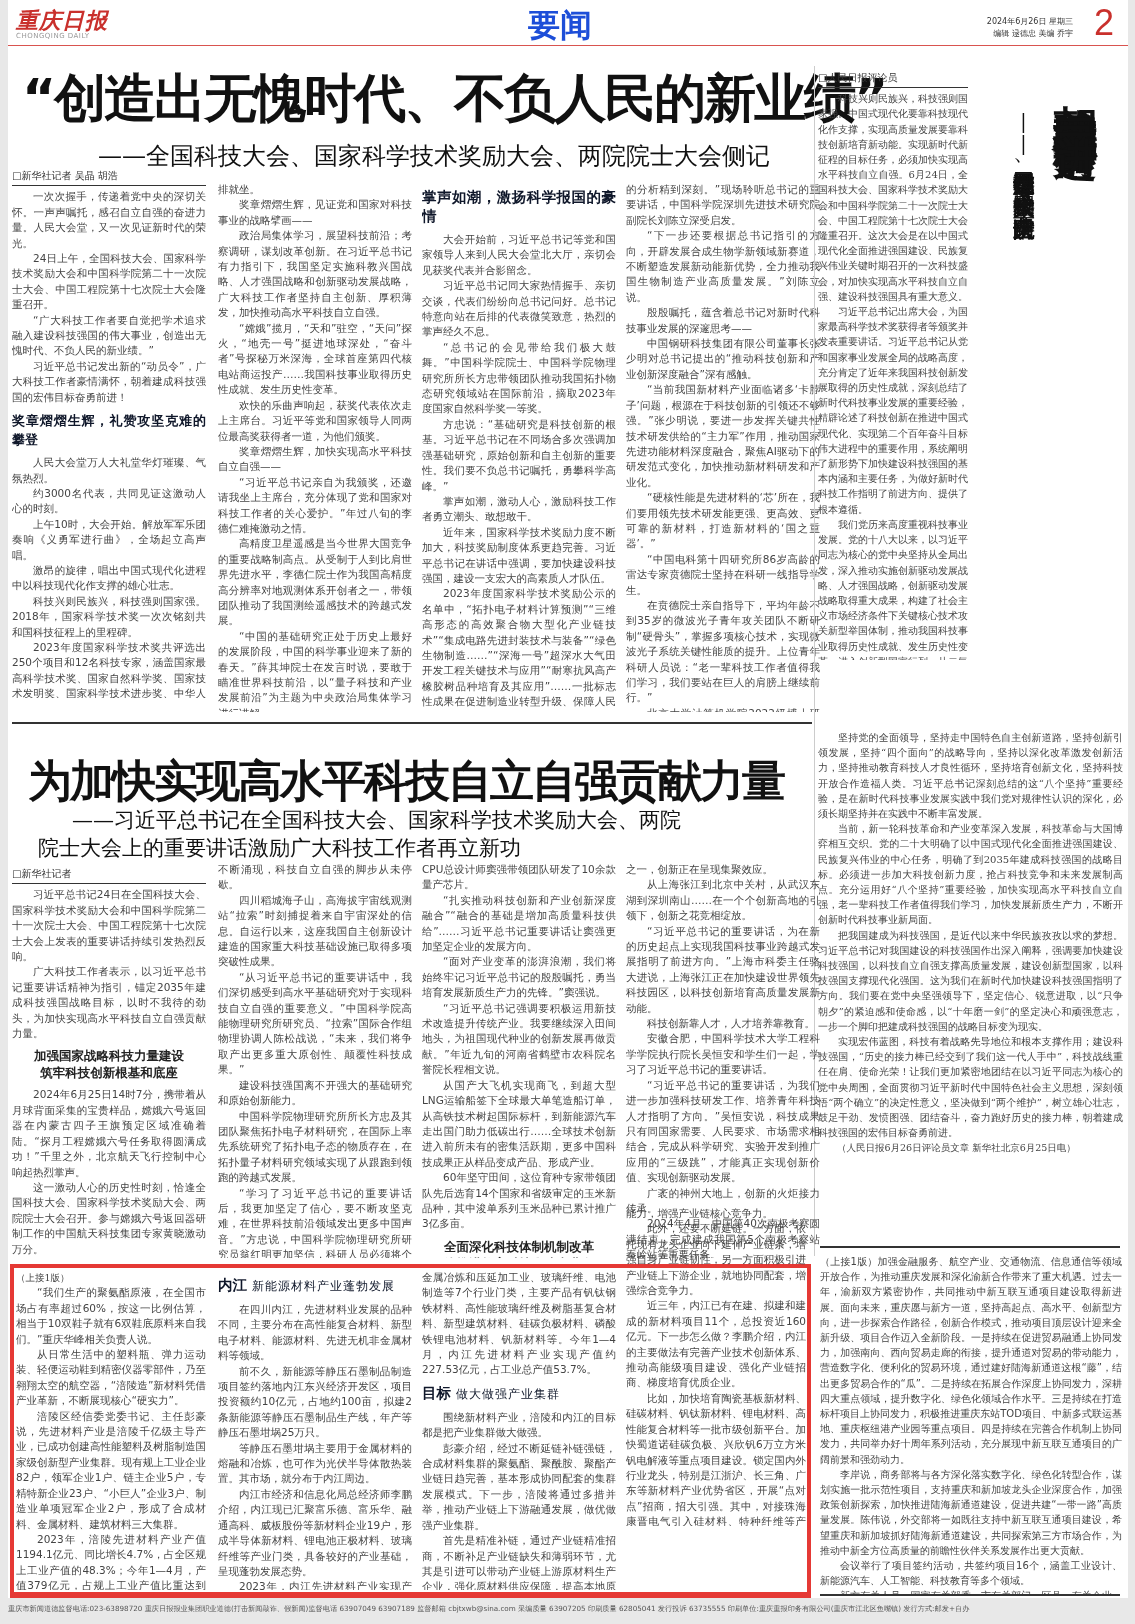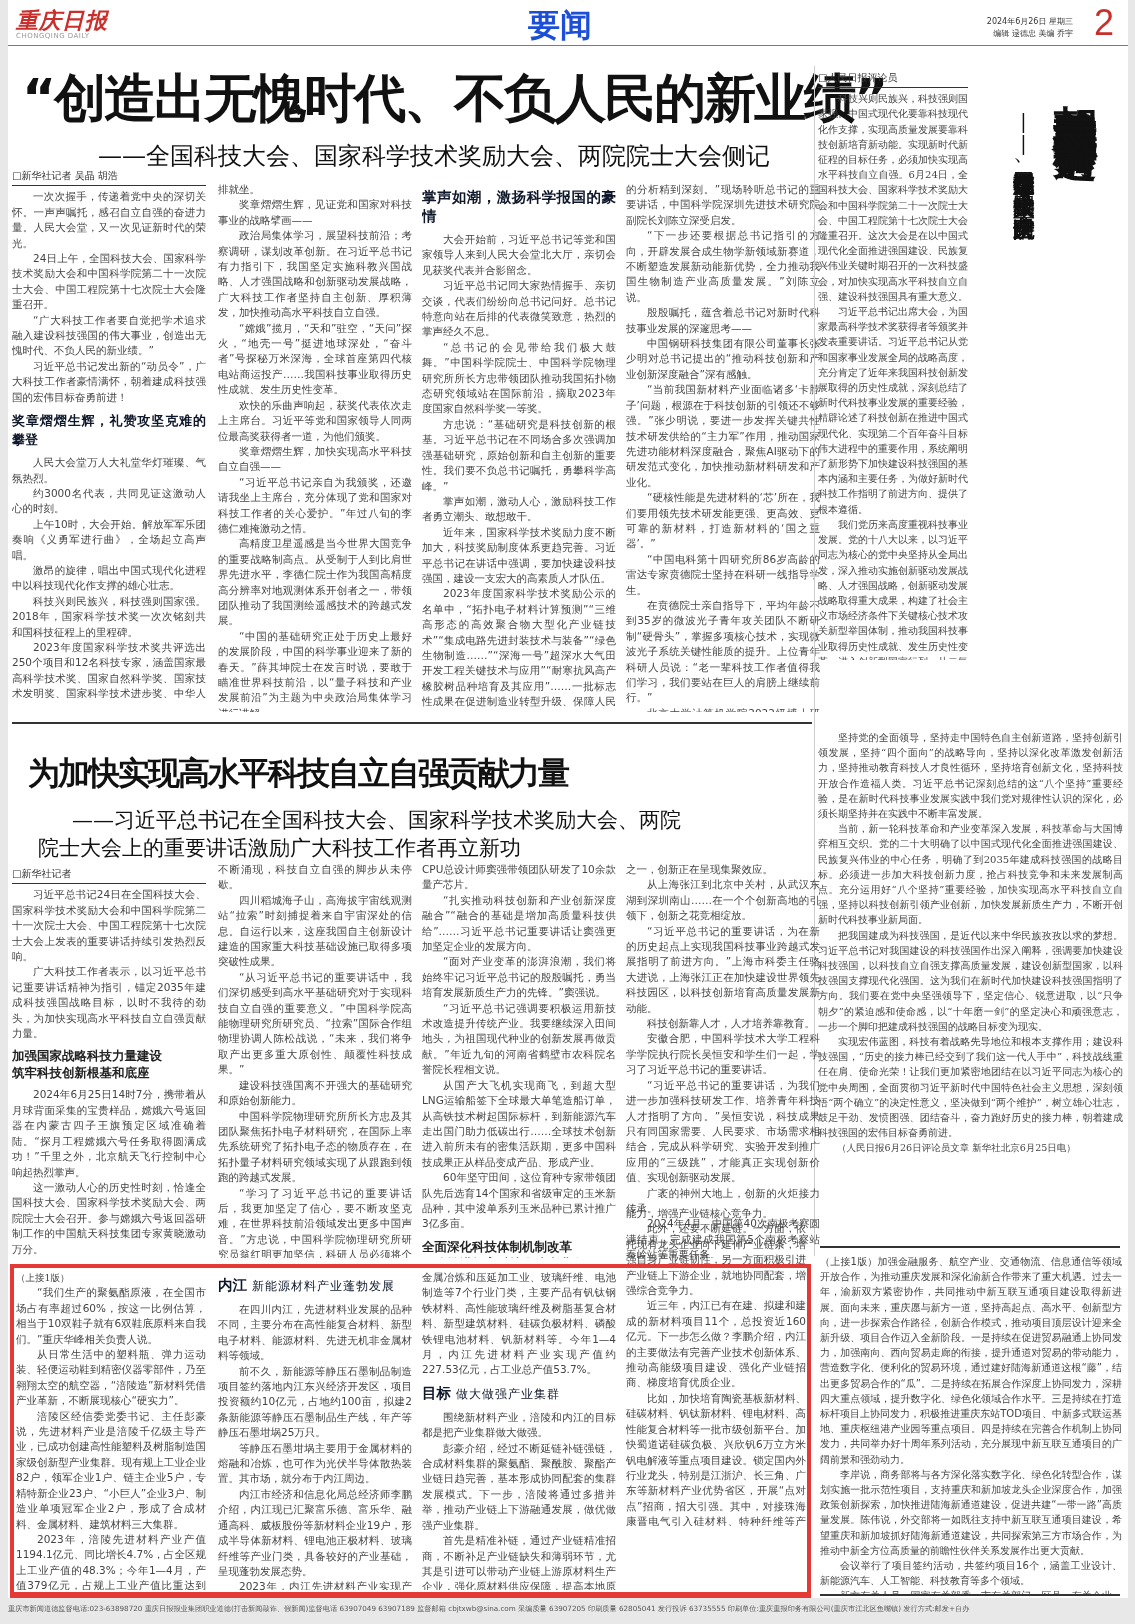--- a/index.html
+++ b/index.html
@@ -12,21 +12,21 @@
 .section{position:absolute;left:520px;top:4px;font-family:"DejaVu Serif",serif;font-size:32px;font-weight:bold;color:#1d4ed8}
 .dateinfo{position:absolute;right:55px;top:16px;font-size:8px;color:#333;text-align:right;line-height:12px}
 .pageno{position:absolute;right:14px;top:2px;font-size:36px;color:#c9302c;font-family:"Liberation Sans",sans-serif}
 .h1{position:absolute;font-family:"DejaVu Sans",sans-serif;font-weight:bold;color:#111;white-space:nowrap;letter-spacing:-2px}
 .sub{position:absolute;font-family:"DejaVu Serif",serif;color:#111;white-space:nowrap}
 .col{position:absolute;font-size:10.5px;line-height:15.4px;color:#444;text-align:justify;overflow:hidden}
 .col p{text-indent:2em}
 .col p.noind{text-indent:0}
 .byline{font-family:"DejaVu Serif",serif;font-size:10px;border-bottom:1.5px solid #333;padding-bottom:2px;margin-bottom:3px;color:#333}
 .sh{font-weight:bold;font-size:14.5px;color:#0f172a;margin:6px 0;text-indent:0;line-height:19px}
-.sh2{font-weight:bold;font-size:12.5px;color:#222;margin:6px 0;line-height:17px}
+.sh2{font-weight:bold;font-size:12.5px;color:#222;text-align:center;margin:6px 0;line-height:17px}
 .serif{font-family:"DejaVu Serif",serif}
 .vtitle{position:absolute;writing-mode:vertical-rl;font-weight:bold;color:#111;white-space:nowrap}
 .hr{position:absolute;height:2px;background:#333}
 .vline{position:absolute;width:1px;background:#ccc}
 .redbox{position:absolute;left:2px;top:1264px;width:801px;height:334px;border:4px solid #e53935;border-bottom:6px solid #e53935}
 .footer{position:absolute;left:8px;top:1604px;width:1120px;font-size:7.2px;color:#555;white-space:nowrap;overflow:hidden}
 .src{text-align:left;text-indent:0;font-family:"DejaVu Serif",serif;font-size:9.5px}
 </style>
 </head>
 <body>
@@ -105,31 +105,31 @@
     <div class="byline">□人民日报评论员</div>
     <p>科技兴则民族兴，科技强则国家强。中国式现代化要靠科技现代化作支撑，实现高质量发展要靠科技创新培育新动能。实现新时代新征程的目标任务，必须加快实现高水平科技自立自强。6月24日，全国科技大会、国家科学技术奖励大会和中国科学院第二十一次院士大会、中国工程院第十七次院士大会隆重召开。这次大会是在以中国式现代化全面推进强国建设、民族复兴伟业关键时期召开的一次科技盛会，对加快实现高水平科技自立自强、建设科技强国具有重大意义。</p>
     <p>习近平总书记出席大会，为国家最高科学技术奖获得者等颁奖并发表重要讲话。习近平总书记从党和国家事业发展全局的战略高度，充分肯定了近年来我国科技创新发展取得的历史性成就，深刻总结了新时代科技事业发展的重要经验，精辟论述了科技创新在推进中国式现代化、实现第二个百年奋斗目标伟大进程中的重要作用，系统阐明了新形势下加快建设科技强国的基本内涵和主要任务，为做好新时代科技工作指明了前进方向、提供了根本遵循。</p>
     <p>我们党历来高度重视科技事业发展。党的十八大以来，以习近平同志为核心的党中央坚持从全局出发，深入推动实施创新驱动发展战略、人才强国战略，创新驱动发展战略取得重大成果，构建了社会主义市场经济条件下关键核心技术攻关新型举国体制，推动我国科技事业取得历史性成就、发生历史性变革，进入创新型国家行列。从二氧化碳人工合成淀粉到实现“技术追跑”，到全球首座第四代核电站商运投产，再到集成电路、人工智能等新兴产业蓬勃发展……我国基础前沿研究实现新突破，战略高技术领域迎来新跨越，创新驱动引领高质量发展取得新成就，科技体制改革打开新局面，国际开放合作取得新进展，为加快建成科技强国打下了坚实基础，为中国式现代化建设提供了有力支撑。</p>
   </div>
   <div class="vtitle" style="left:1040px;top:70px;font-size:44px;line-height:56px;letter-spacing:2px;height:640px">朝着建成科技强国的宏伟目标奋勇前进</div>
   <div class="vtitle serif" style="left:966px;top:112px;font-size:22px;line-height:28px;height:620px;width:64px;font-weight:normal;white-space:normal">——论学习贯彻习近平总书记在全国科技大会、国家科学技术奖励大会、两院院士大会上重要讲话</div>
 
   <div class="col serif" style="left:810px;top:730px;width:305px;height:440px;font-size:10px;line-height:15.2px">
     <p>坚持党的全面领导，坚持走中国特色自主创新道路，坚持创新引领发展，坚持“四个面向”的战略导向，坚持以深化改革激发创新活力，坚持推动教育科技人才良性循环，坚持培育创新文化，坚持科技开放合作造福人类。习近平总书记深刻总结的这“八个坚持”重要经验，是在新时代科技事业发展实践中我们党对规律性认识的深化，必须长期坚持并在实践中不断丰富发展。</p>
-    <p>当前，新一轮科技革命和产业变革深入发展，科技革命与大国博弈相互交织。党的二十大明确了以中国式现代化全面推进强国建设、民族复兴伟业的中心任务，明确了到2035年建成科技强国的战略目标。必须进一步加大科技创新力度，抢占科技竞争和未来发展制高点。充分运用好“八个坚持”重要经验，加快实现高水平科技自立自强，坚持以科技创新引领产业创新，加快发展新质生产力，不断开创新时代科技事业新局面。</p>
+    <p>当前，新一轮科技革命和产业变革深入发展，科技革命与大国博弈相互交织。党的二十大明确了以中国式现代化全面推进强国建设、民族复兴伟业的中心任务，明确了到2035年建成科技强国的战略目标。必须进一步加大科技创新力度，抢占科技竞争和未来发展制高点。充分运用好“八个坚持”重要经验，加快实现高水平科技自立自强，老一辈科技工作者值得我们学习，加快发展新质生产力，不断开创新时代科技事业新局面。</p>
     <p>把我国建成为科技强国，是近代以来中华民族孜孜以求的梦想。习近平总书记对我国建设的科技强国作出深入阐释，强调要加快建设科技强国，以科技自立自强支撑高质量发展，建设创新型国家，以科技强国支撑现代化强国。这为我们在新时代加快建设科技强国指明了方向。我们要在党中央坚强领导下，坚定信心、锐意进取，以“只争朝夕”的紧迫感和使命感，以“十年磨一剑”的坚定决心和顽强意志，一步一个脚印把建成科技强国的战略目标变为现实。</p>
     <p>实现宏伟蓝图，科技有着战略先导地位和根本支撑作用；建设科技强国，“历史的接力棒已经交到了我们这一代人手中”，科技战线重任在肩、使命光荣！让我们更加紧密地团结在以习近平同志为核心的党中央周围，全面贯彻习近平新时代中国特色社会主义思想，深刻领悟“两个确立”的决定性意义，坚决做到“两个维护”，树立雄心壮志，鼓足干劲、发愤图强、团结奋斗，奋力跑好历史的接力棒，朝着建成科技强国的宏伟目标奋勇前进。</p>
     <p class="src">（人民日报6月26日评论员文章 新华社北京6月25日电）</p>
   </div>
 
   <div class="vline" style="left:806px;top:66px;height:1190px"></div>
   <div class="hr" style="left:4px;top:722px;width:800px;height:1.5px"></div>
   <div class="hr" style="left:812px;top:1246px;width:300px;height:1.5px"></div>
 
-  <div class="h1" style="left:20px;top:752px;font-size:32px;">为加快实现高水平科技自立自强贡献力量</div>
+  <div class="h1" style="left:20px;top:752px;font-size:44px;">为加快实现高水平科技自立自强贡献力量</div>
   <div class="sub" style="left:64px;top:806px;font-size:21px;">——习近平总书记在全国科技大会、国家科学技术奖励大会、两院</div>
   <div class="sub" style="left:30px;top:834px;font-size:21px;">院士大会上的重要讲话激励广大科技工作者再立新功</div>
 
   <div class="col" style="left:4px;top:866px;width:194px;height:392px;">
     <div class="byline">□新华社记者</div>
     <p>习近平总书记24日在全国科技大会、国家科学技术奖励大会和中国科学院第二十一次院士大会、中国工程院第十七次院士大会上发表的重要讲话持续引发热烈反响。</p>
     <p>广大科技工作者表示，以习近平总书记重要讲话精神为指引，锚定2035年建成科技强国战略目标，以时不我待的劲头，为加快实现高水平科技自立自强贡献力量。</p>
     <div class="sh2" style="white-space:pre-line">加强国家战略科技力量建设
 筑牢科技创新根基和底座</div>
     <p>2024年6月25日14时7分，携带着从月球背面采集的宝贵样品，嫦娥六号返回器在内蒙古四子王旗预定区域准确着陆。“探月工程嫦娥六号任务取得圆满成功！”千里之外，北京航天飞行控制中心响起热烈掌声。</p>

